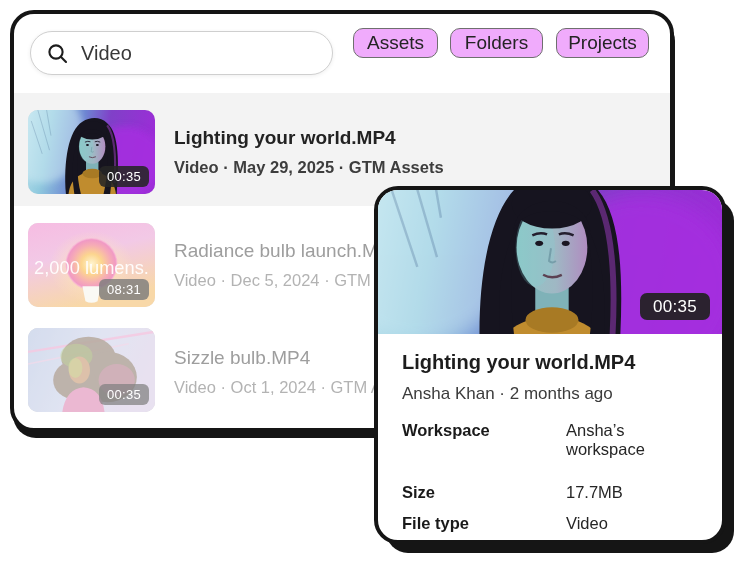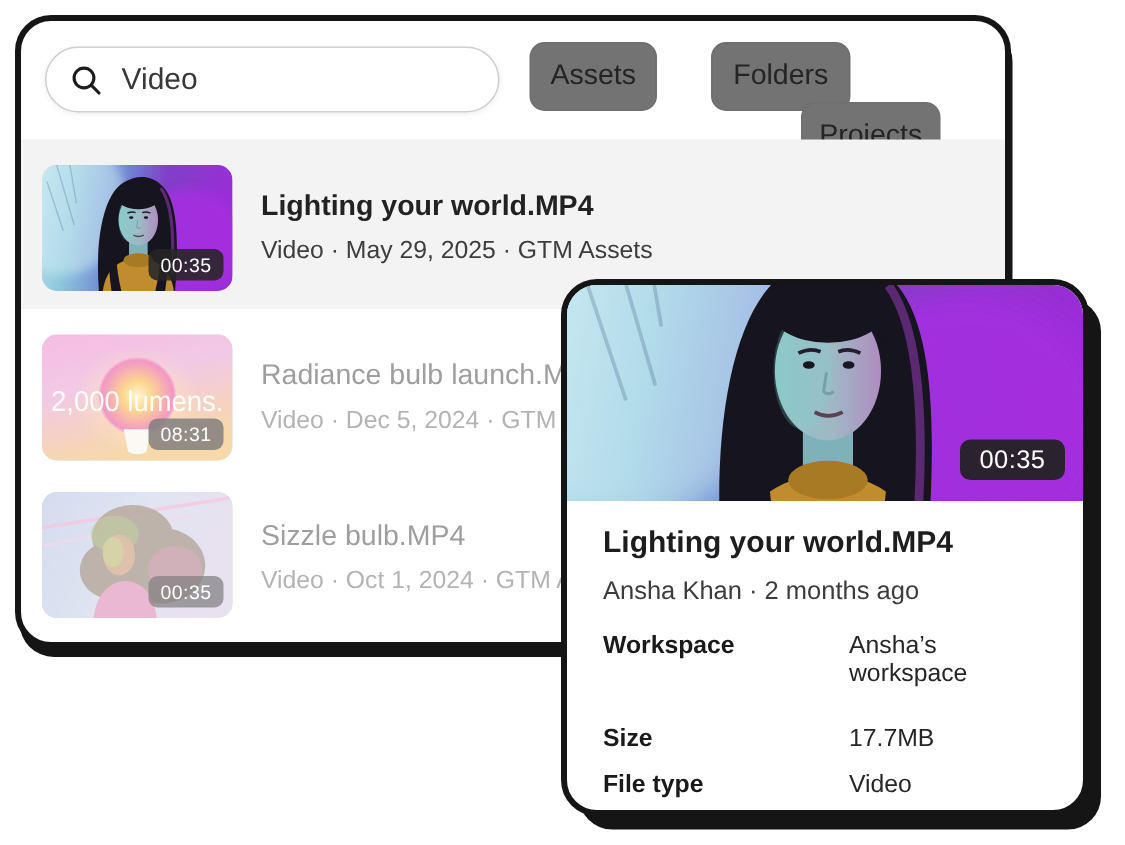--- a/index.html
+++ b/index.html
@@ -22,27 +22,27 @@
     background:#fff;border:1.5px solid #cfcfcf;border-radius:23px;
     box-shadow:0 1px 4px rgba(0,0,0,.07);
     display:flex;align-items:center;padding:0 14px;
   }
   .search-pill svg{flex:0 0 auto;margin-left:2px;}
   .search-input{
     border:none;outline:none;background:transparent;margin-left:11px;
     font-family:inherit;font-size:20px;color:#383838;width:220px;
   }
   .filter-btn{
-    position:absolute;top:14px;height:46px;box-sizing:border-box;
-    background:#737373;border:1.5px solid #6f6f6f;border-radius:10px;
+    position:absolute;top:14px;height:30px;box-sizing:border-box;
+    background:#f0abfc;border:1.5px solid #6f6f6f;border-radius:10px;
     font-family:inherit;font-size:19px;color:#242424;cursor:pointer;padding:0;
   }
   .btn-assets{left:339px;width:85px;}
-  .btn-folders{left:460px;width:93px;}
-  .btn-projects{left:520px;width:93px;margin-top:40px;}
+  .btn-folders{left:436px;width:93px;}
+  .btn-projects{left:542px;width:93px;}
 
   .row{position:absolute;left:0;width:100%;cursor:pointer;}
   .row.selected{background:#f3f3f3;}
   .row1{top:79px;height:113px;}
   .row2{top:192px;height:112px;}
   .row3{top:304px;height:110px;}
   .thumb{
     position:absolute;left:14px;top:17px;width:127px;height:84px;
     border-radius:10px;overflow:hidden;background:#ddd;
   }
@@ -53,21 +53,21 @@
     padding:4px 8px;border-radius:6px;letter-spacing:.3px;
   }
   .badge-dark{background:rgba(38,38,38,.88);}
   .badge-mid{background:rgba(125,125,125,.82);}
   .badge-light{background:rgba(128,128,128,.72);}
   .row-text{position:absolute;left:160px;top:33px;white-space:nowrap;}
   .row3 .row-text{top:28px;}
   .row-title{font-size:19px;line-height:24px;}
   .row-meta{font-size:16.5px;line-height:21px;margin-top:7px;}
   .t-dark{font-weight:bold;color:#222222;}
-  .m-dark{color:#3d3d3d;}
+  .m-dark{color:#3d3d3d;font-weight:bold;}
   .t-gray{color:#9e9e9e;}
   .m-gray{color:#b3b3b3;}
 
   
   .detail-card{
     position:absolute;left:374px;top:186px;width:352px;height:358px;box-sizing:border-box;
     background:#fff;border:4px solid #151515;border-radius:24px;
     box-shadow:10px 11px 0 -2px #151515;
     overflow:hidden;z-index:5;
   }

